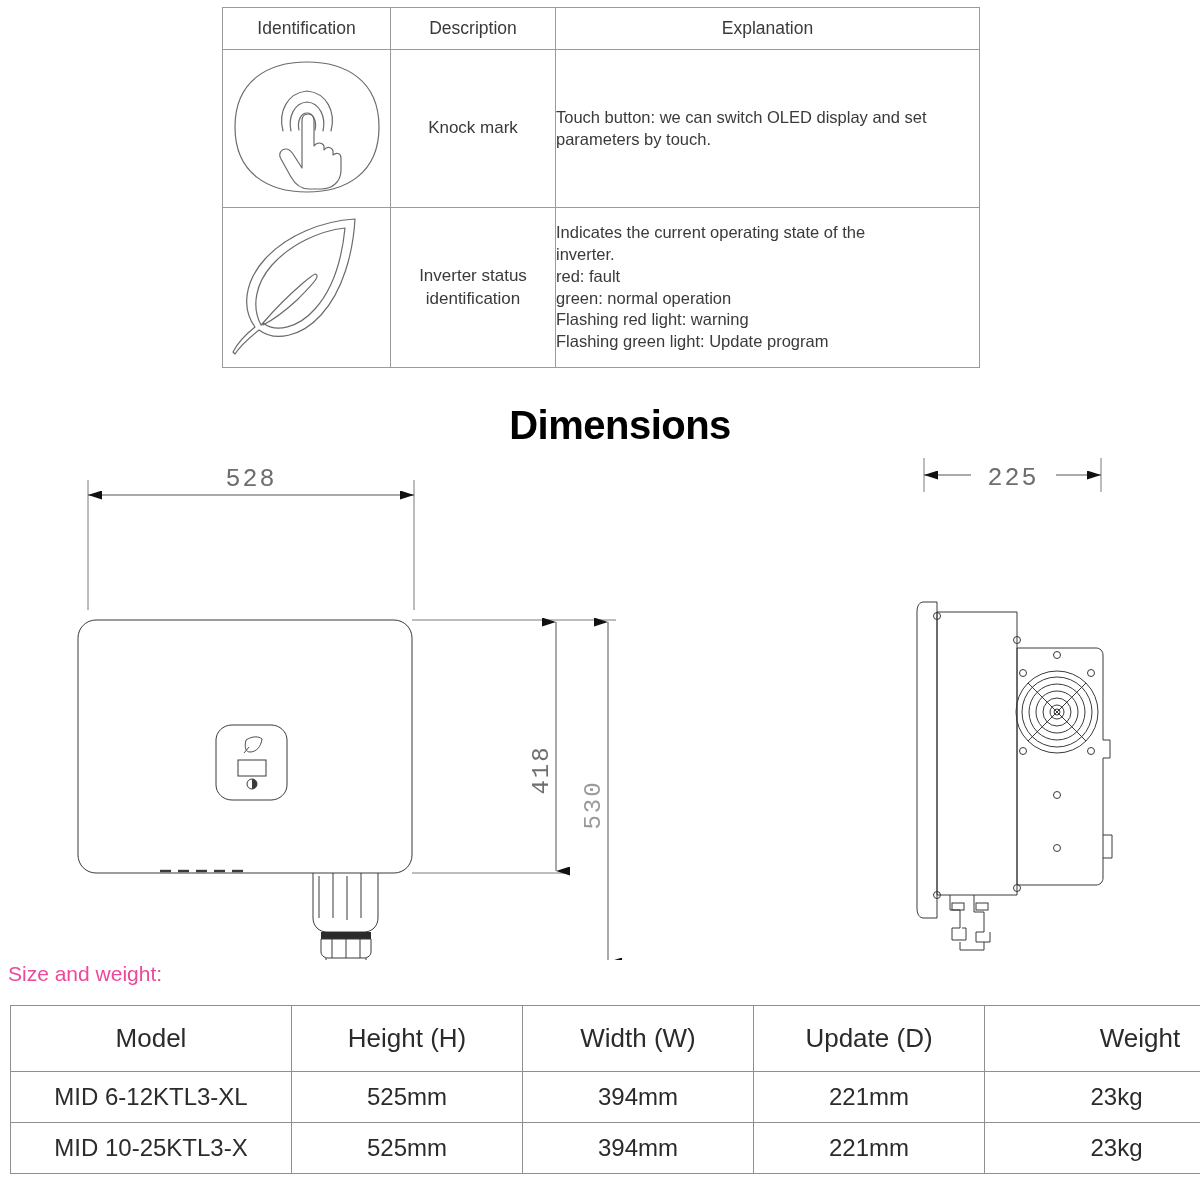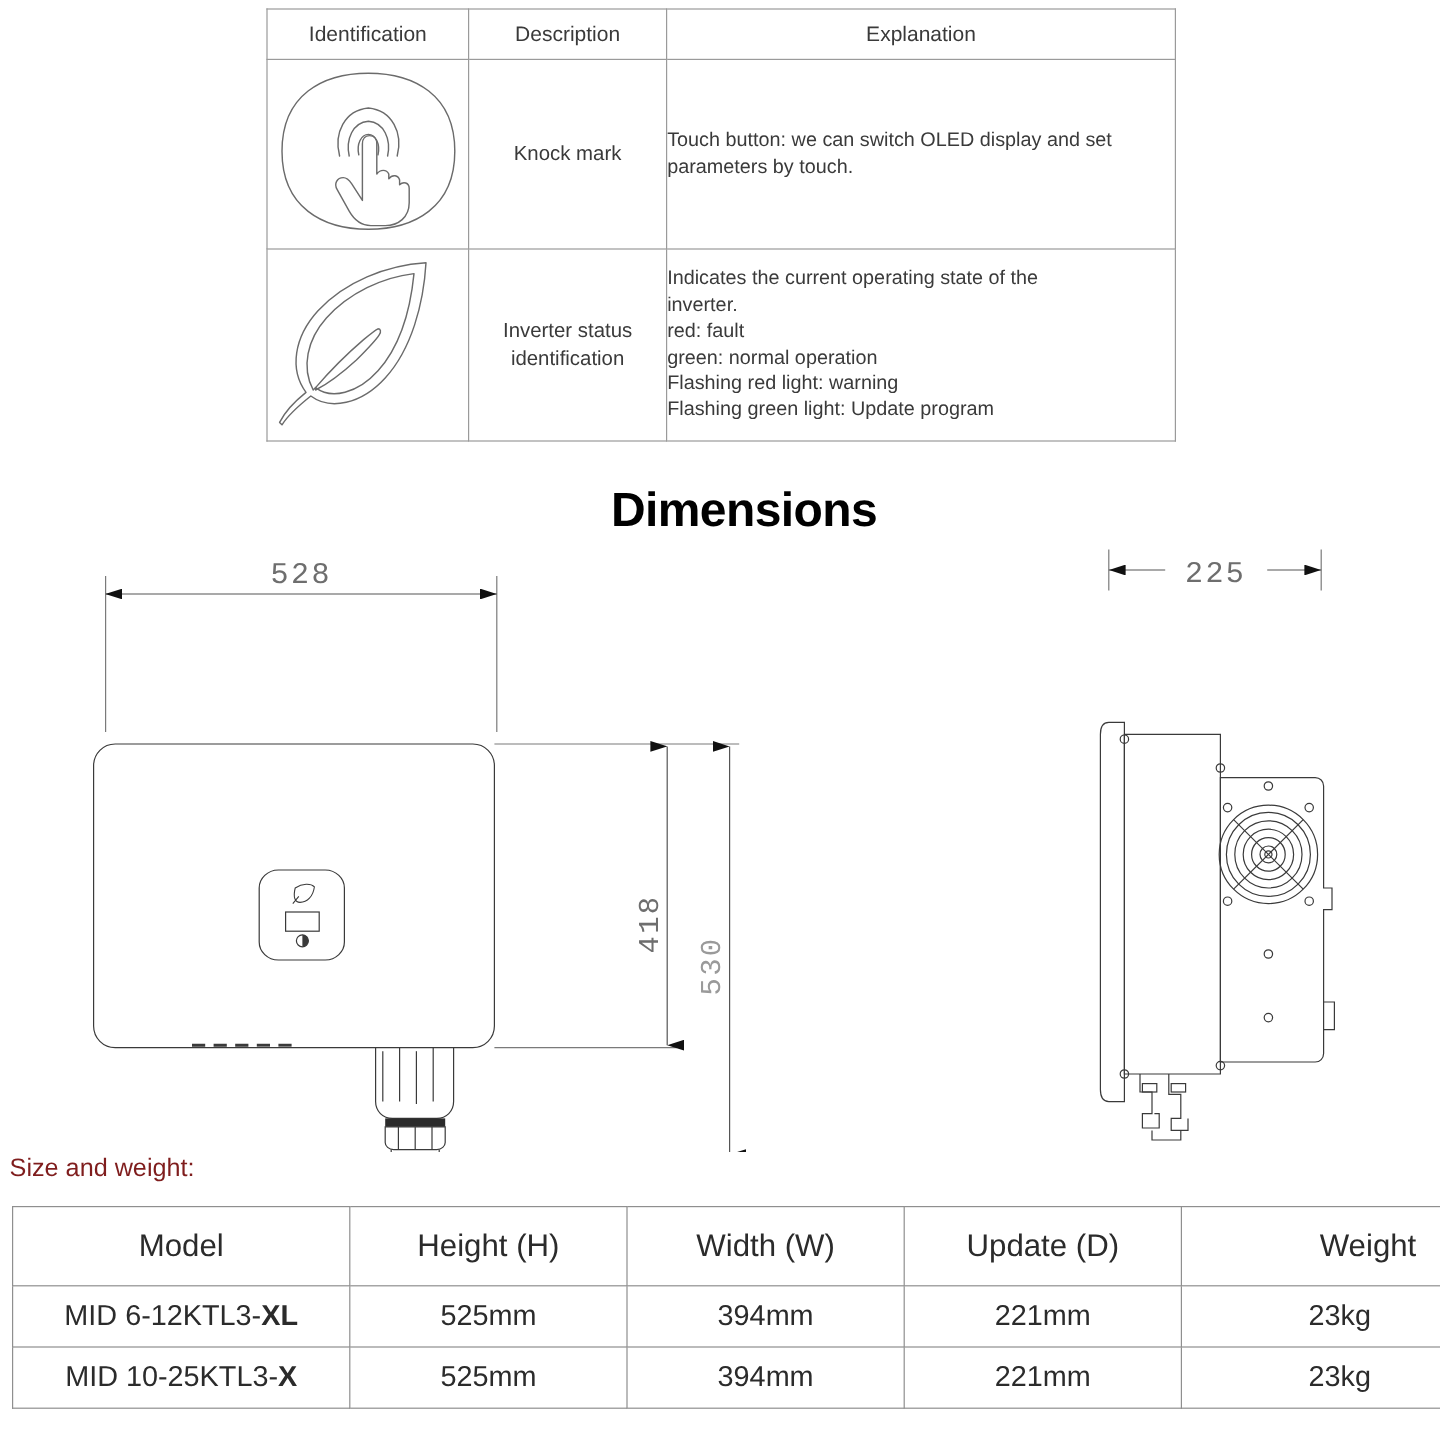--- a/index.html
+++ b/index.html
@@ -86,21 +86,21 @@
     height: 520px;
   }
   .drawing svg { display: block; }
 
   
   .sw-label {
     position: absolute;
     left: 8px;
     top: 962px;
     font-size: 21px;
-    color: #7f1d1d;
+    color: #ec4899;
   }
 
   
   .spec-table {
     position: absolute;
     left: 10px;
     top: 1005px;
     width: 1176px;
     border-collapse: collapse;
     table-layout: fixed;
@@ -119,21 +119,21 @@
   .spec-table td {
     height: 48px;
     font-size: 24px;
   }
   .sc-model  { width: 278px; margin-left: 34px; }
   .sc-height { width: 228px; }
   .sc-width  { width: 228px; }
   .sc-depth  { width: 228px; }
   .sc-weight { width: 214px; padding-left: 48px; }
   .model-cell { text-align: center; }
-  .bolder { font-weight: bold; }
+  .bolder { font-weight: normal; }
 </style>
 </head>
 <body>
 
 <table class="ident-table">
   <thead>
     <tr>
       <th class="col-ident">Identification</th>
       <th class="col-desc">Description</th>
       <th class="col-expl">Explanation</th>

